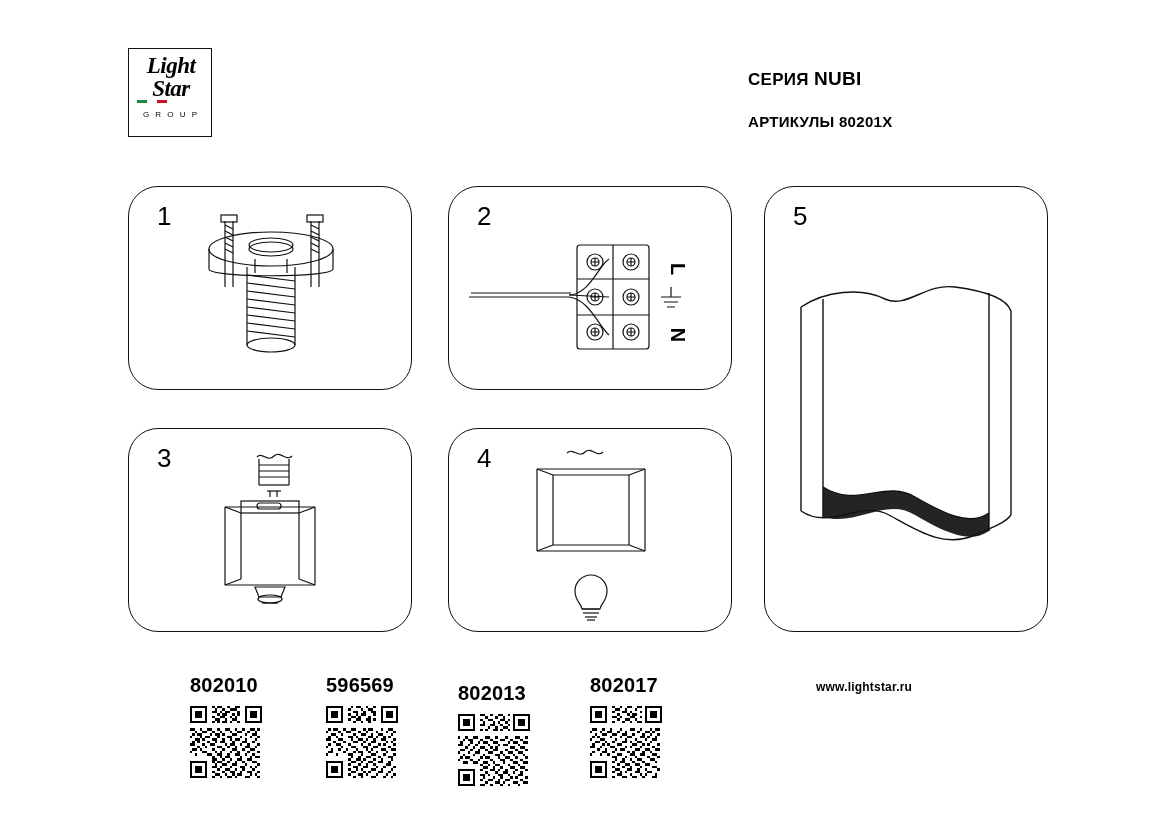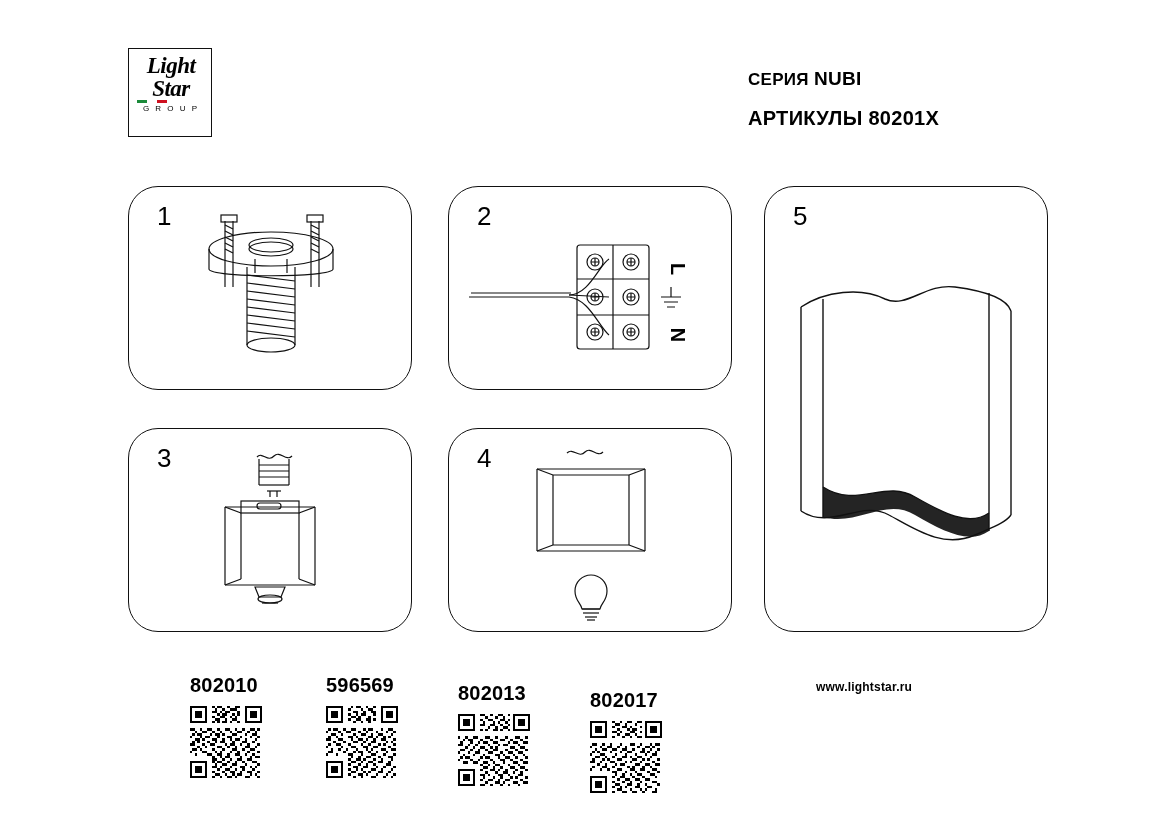--- a/index.html
+++ b/index.html
@@ -56,21 +56,21 @@
     width: 84px;
     text-align: center;
     font-size: 23px;
     font-weight: bold;
     font-style: italic;
     font-family: "Liberation Serif", serif;
     letter-spacing: -0.5px;
   }
   .logo-group {
     position: absolute;
-    left: 0; top: 55px;
+    left: 0; top: 61px;
     width: 84px;
     text-align: center;
     font-size: 8px;
     letter-spacing: 2px;
     font-family: "Liberation Sans", sans-serif;
   }
   .logo-flag-line {
     position: absolute;
     left: 8px;
     top: 51px;
@@ -92,26 +92,26 @@
     position: absolute;
     right: 0;
     top: 20px;
     width: 300px;
     text-align: left;
   }
   .series-line {
     font-size: 17px;
     font-weight: bold;
     letter-spacing: 0.3px;
-    margin-bottom: 17px;
+    margin-bottom: 23px;
     white-space: nowrap;
   }
   .series-line .val { font-size: 19px; }
   .article-line {
-    font-size: 20px;
+    font-size: 15px;
     font-weight: bold;
     letter-spacing: 0.3px;
     white-space: nowrap;
   }
   
   .panel {
     position: absolute;
     border: 1.8px solid #111;
     border-radius: 30px;
     box-sizing: border-box;
@@ -873,21 +873,21 @@
             <rect x="26" y="27" width="2" height="1"></rect>
           <rect x="9" y="28" width="2" height="1"></rect>
             <rect x="13" y="28" width="1" height="1"></rect>
             <rect x="17" y="28" width="1" height="1"></rect>
             <rect x="20" y="28" width="1" height="1"></rect>
             <rect x="24" y="28" width="1" height="1"></rect>
         </g>
       </svg>
     </div>
 
-    <div class="code-item" style="left:590px; top:14px;margin-top:15px;">
+    <div class="code-item" style="left:590px; top:14px;">
       <div class="code-label">802017</div>
       <svg class="qr" viewBox="0 0 29 29" shape-rendering="crispEdges">
         <rect width="29" height="29" fill="#fff"></rect>
         <g fill="#000">
           <rect x="0" y="0" width="7" height="7"></rect>
             <rect x="1" y="1" width="5" height="5" fill="#fff"></rect>
             <rect x="2" y="2" width="3" height="3"></rect>
           <rect x="22" y="0" width="7" height="7"></rect>
             <rect x="23" y="1" width="5" height="5" fill="#fff"></rect>
             <rect x="24" y="2" width="3" height="3"></rect>

